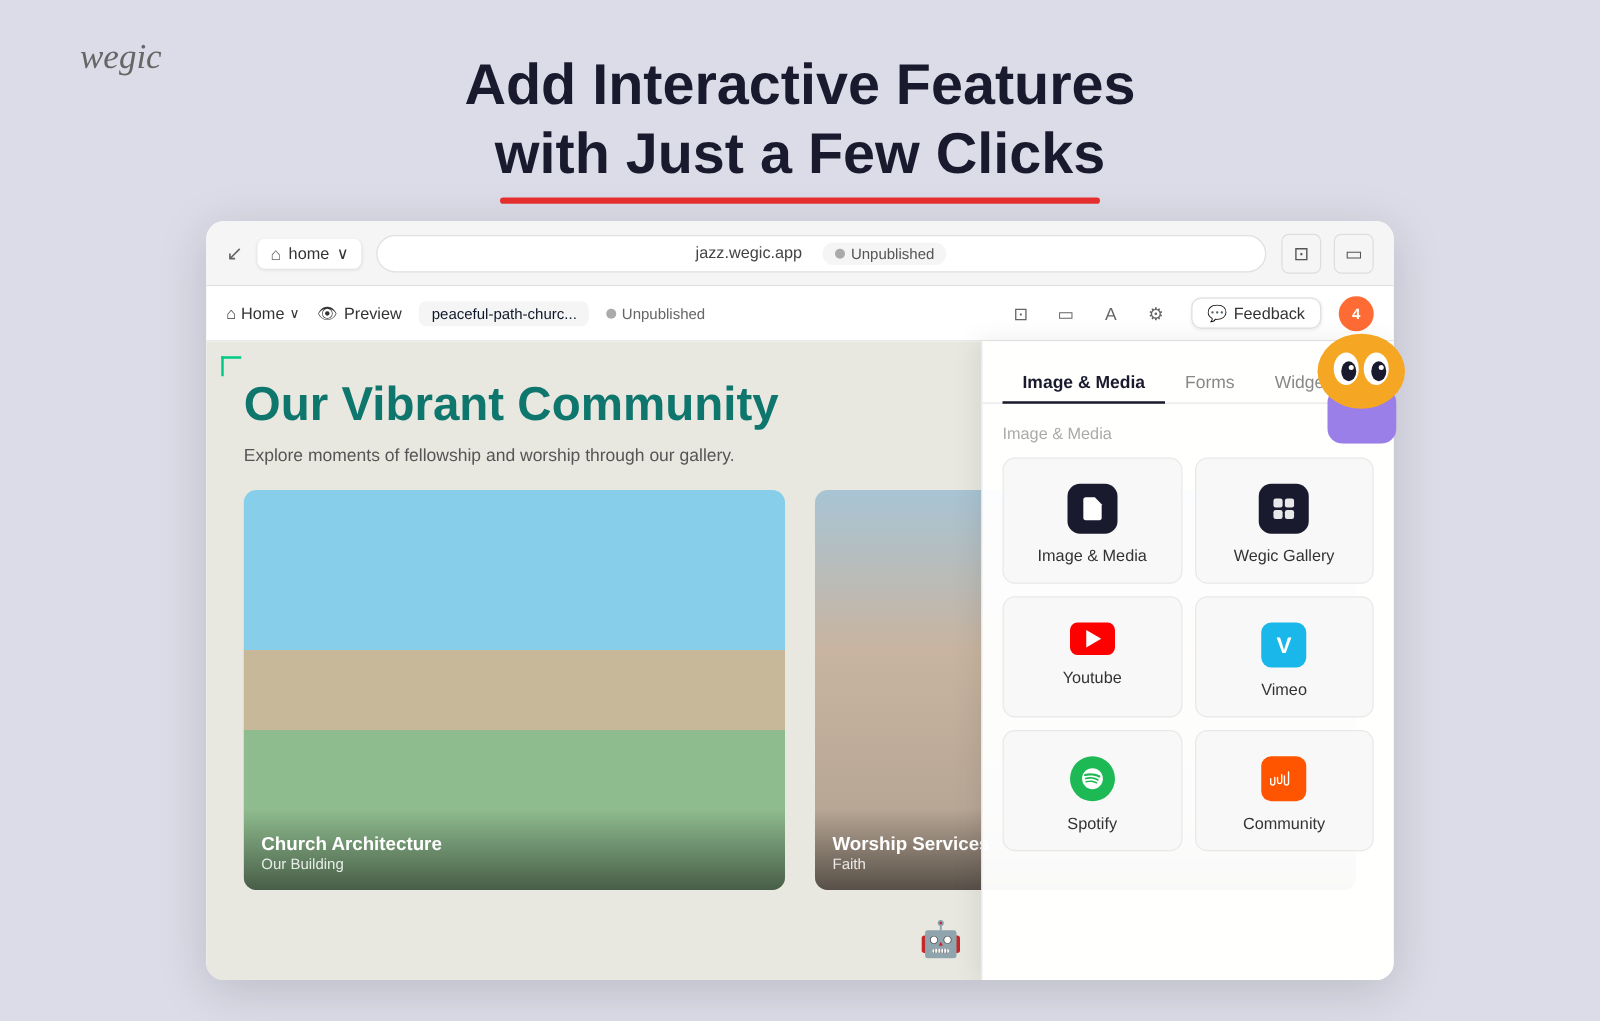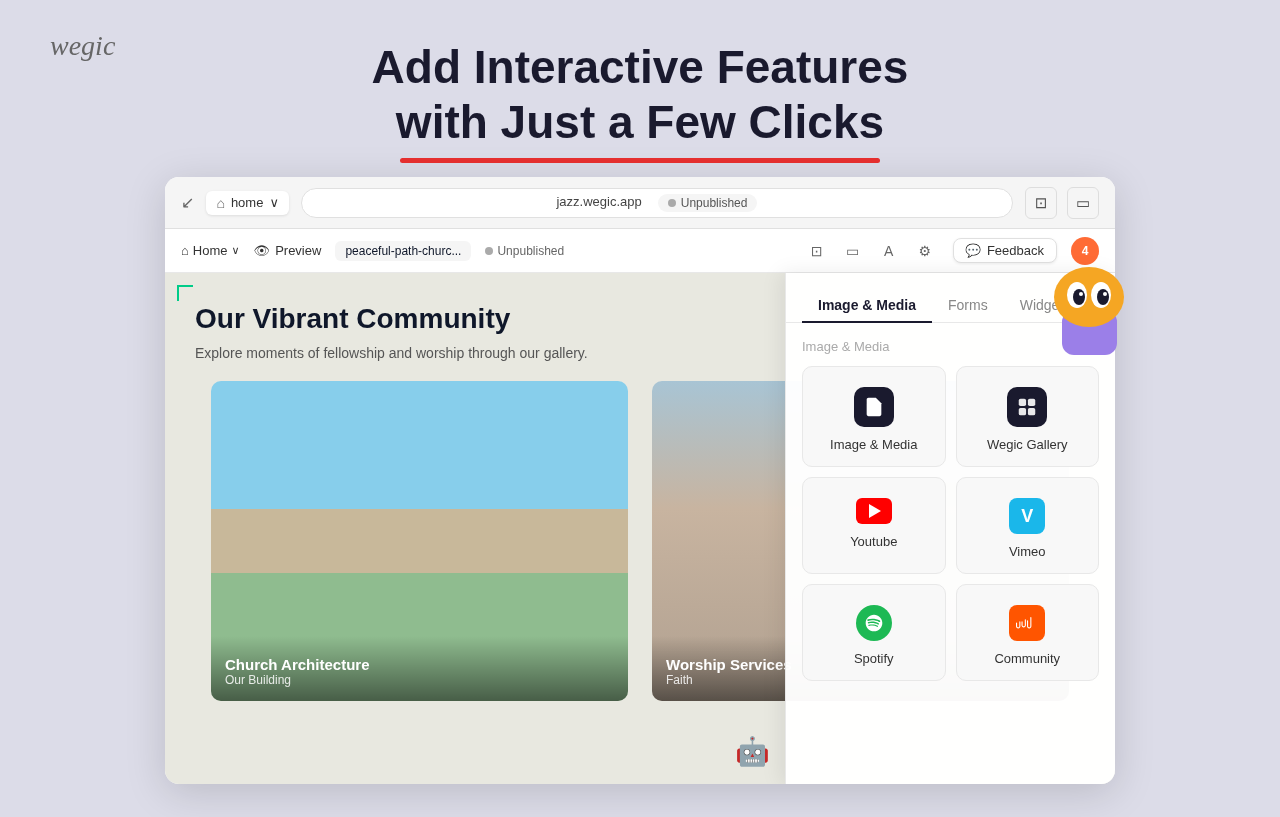--- a/index.html
+++ b/index.html
@@ -241,33 +241,33 @@
       right: 12px;
       width: 16px;
       height: 16px;
       border-top: 2px solid #00cc88;
       border-right: 2px solid #00cc88;
     }
     .gallery-text-area {
       padding: 30px 30px 20px;
     }
     .gallery-title {
-      font-size: 28px;
+      font-size: 38px;
       font-weight: 800;
-      color: #0f172a;
+      color: #0f766e;
       margin-bottom: 10px;
     }
     .gallery-subtitle {
       font-size: 14px;
       color: #555;
     }
     .gallery-grid {
       display: flex;
       gap: 24px;
-      padding: 0 46px 30px;
+      padding: 0 30px 30px;
     }
     .gallery-item {
       flex: 1;
       height: 320px;
       border-radius: 10px;
       overflow: hidden;
       position: relative;
       background: #ccc;
     }
     .gallery-item-overlay {
@@ -370,21 +370,21 @@
     }
 
     
     .wegic-logo {
       font-family: 'Georgia', serif;
       font-style: italic;
       font-size: 28px;
       color: #666;
       position: absolute;
       top: 30px;
-      left: 50px;
+      left: 64px;
     }
 
     
     .yt-icon {
       width: 36px;
       height: 26px;
       background: #ff0000;
       border-radius: 6px;
       display: flex;
       align-items: center;

